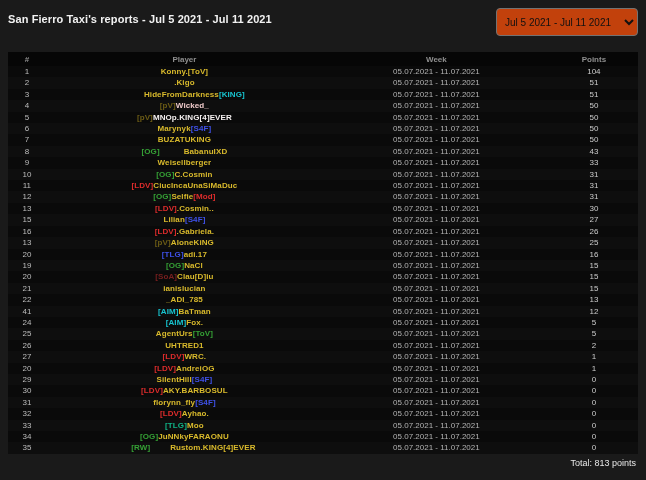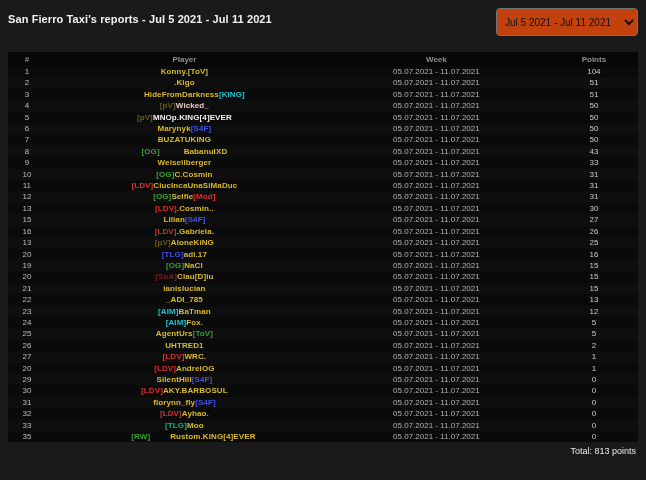--- a/index.html
+++ b/index.html
@@ -189,21 +189,21 @@
           <td class="week">05.07.2021 - 11.07.2021</td>
           <td class="points">15</td>
         </tr>
         <tr>
           <td class="rank">22</td>
           <td class="player"><span style="color: rgb(217, 186, 44);">_ADI_785</span></td>
           <td class="week">05.07.2021 - 11.07.2021</td>
           <td class="points">13</td>
         </tr>
         <tr>
-          <td class="rank">23</td>
+          <td class="rank">41</td>
           <td class="player"><span style="color: rgb(23, 195, 207);">[AIM]</span><span style="color: rgb(217, 186, 44);">BaTman</span></td>
           <td class="week">05.07.2021 - 11.07.2021</td>
           <td class="points">12</td>
         </tr>
         <tr>
           <td class="rank">24</td>
           <td class="player"><span style="color: rgb(23, 195, 207);">[AIM]</span><span style="color: rgb(217, 186, 44);">Fox.</span></td>
           <td class="week">05.07.2021 - 11.07.2021</td>
           <td class="points">5</td>
         </tr>
@@ -255,20 +255,26 @@
           <td class="week">05.07.2021 - 11.07.2021</td>
           <td class="points">0</td>
         </tr>
         <tr>
           <td class="rank">33</td>
           <td class="player"><span style="color: rgb(16, 180, 135);">[TLG]</span><span style="color: rgb(217, 186, 44);">Moo</span></td>
           <td class="week">05.07.2021 - 11.07.2021</td>
           <td class="points">0</td>
         </tr>
         <tr>
+          <td class="rank">34</td>
+          <td class="player"><span style="color: rgb(53, 161, 53);">[OG]</span><span style="color: rgb(217, 186, 44);">JuNNkyFARAONU</span></td>
+          <td class="week">05.07.2021 - 11.07.2021</td>
+          <td class="points">0</td>
+        </tr>
+        <tr>
           <td class="rank">35</td>
           <td class="player"><span style="color: rgb(53, 161, 53); margin-left: 18px;">[RW]</span><span style="color: rgb(217, 186, 44); margin-left: 20px;">Rustom.KING[4]EVER</span></td>
           <td class="week">05.07.2021 - 11.07.2021</td>
           <td class="points">0</td>
         </tr>
       </tbody>
   </table>
 
   <div class="footer">Total: 813 points</div>
 

